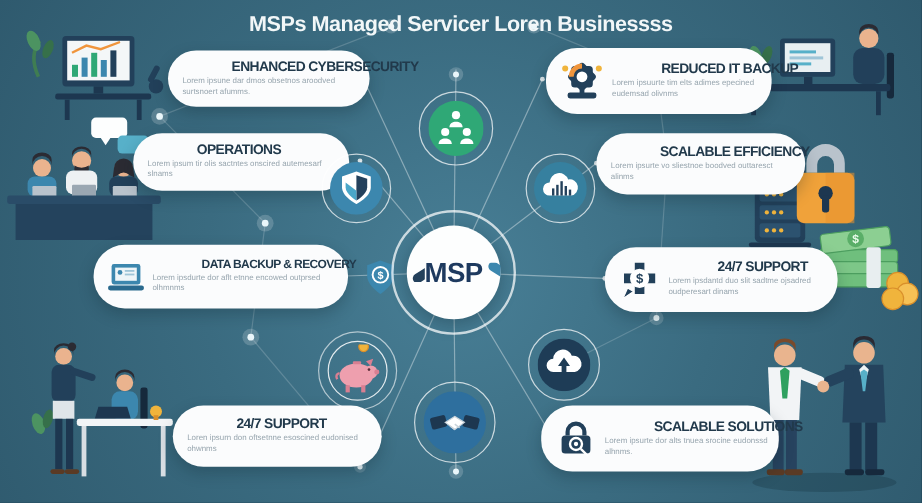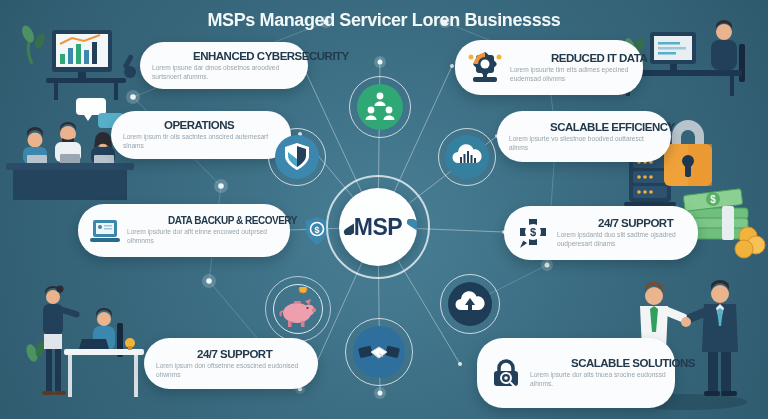--- a/index.html
+++ b/index.html
@@ -330,21 +330,21 @@
         <rect x="9" y="4" width="18" height="18" rx="3" fill="#22405a" transform="rotate(45 18 13)"></rect>
         <path d="M9 13 a9 9 0 0 1 9 -9" stroke="#f0953c" stroke-width="4" fill="none"></path>
         <circle cx="18" cy="13" r="4.5" fill="#fff"></circle>
         <circle cx="4" cy="6" r="2.5" fill="#f0b43c"></circle>
         <circle cx="32" cy="6" r="2.5" fill="#f0b43c"></circle>
         <rect x="16" y="21" width="4" height="6" fill="#22405a"></rect>
         <rect x="6" y="26" width="24" height="5" rx="2" fill="#22405a"></rect>
       </svg>
     </span>
     <div class="card-text">
-      <div class="card-heading">REDUCED IT DATA</div>
+      <div class="card-heading">REDUCED IT BACKUP</div>
       <div class="card-body">Lorem ipsuurte tim elts adimes epecined eudemsad olivnms</div>
     </div>
   </div>
 
   <div class="card" style="left:497px;top:111px;width:174px;height:51px">
     <div class="card-text">
       <div class="card-heading">SCALABLE EFFICIENCY</div>
       <div class="card-body">Lorem ipsurte vo sliestnoe boodved outtaresct alinms</div>
     </div>
   </div>
@@ -357,21 +357,21 @@
         <text x="17" y="19" font-size="11" font-weight="bold" fill="#22405a" text-anchor="middle">$</text>
         <polygon points="3,32 12,26 7,23" fill="#22405a" stroke="#fff" stroke-width="1"></polygon>
       </svg>
     </span>
     <div class="card-text">
       <div class="card-heading">24/7 SUPPORT</div>
       <div class="card-body">Lorem ipsdantd duo slit sadtme ojsadred oudperesart dinams</div>
     </div>
   </div>
 
-  <div class="card" style="left:477px;top:338px;width:198px;height:70px">
+  <div class="card" style="left:451px;top:338px;width:198px;height:55px">
     <span class="card-icon">
       <svg width="34" height="31">
         <path d="M10 13 v-3 a7 7 0 0 1 14 0 v3" stroke="#22405a" stroke-width="3.5" fill="none"></path>
         <rect x="5" y="13" width="24" height="15" rx="3" fill="#22405a"></rect>
         <circle cx="17" cy="20" r="5" fill="none" stroke="#fff" stroke-width="2"></circle>
         <circle cx="17" cy="20" r="1.8" fill="#fff"></circle>
         <line x1="21" y1="24" x2="27" y2="30" stroke="#fff" stroke-width="2"></line>
       </svg>
     </span>
     <div class="card-text">

